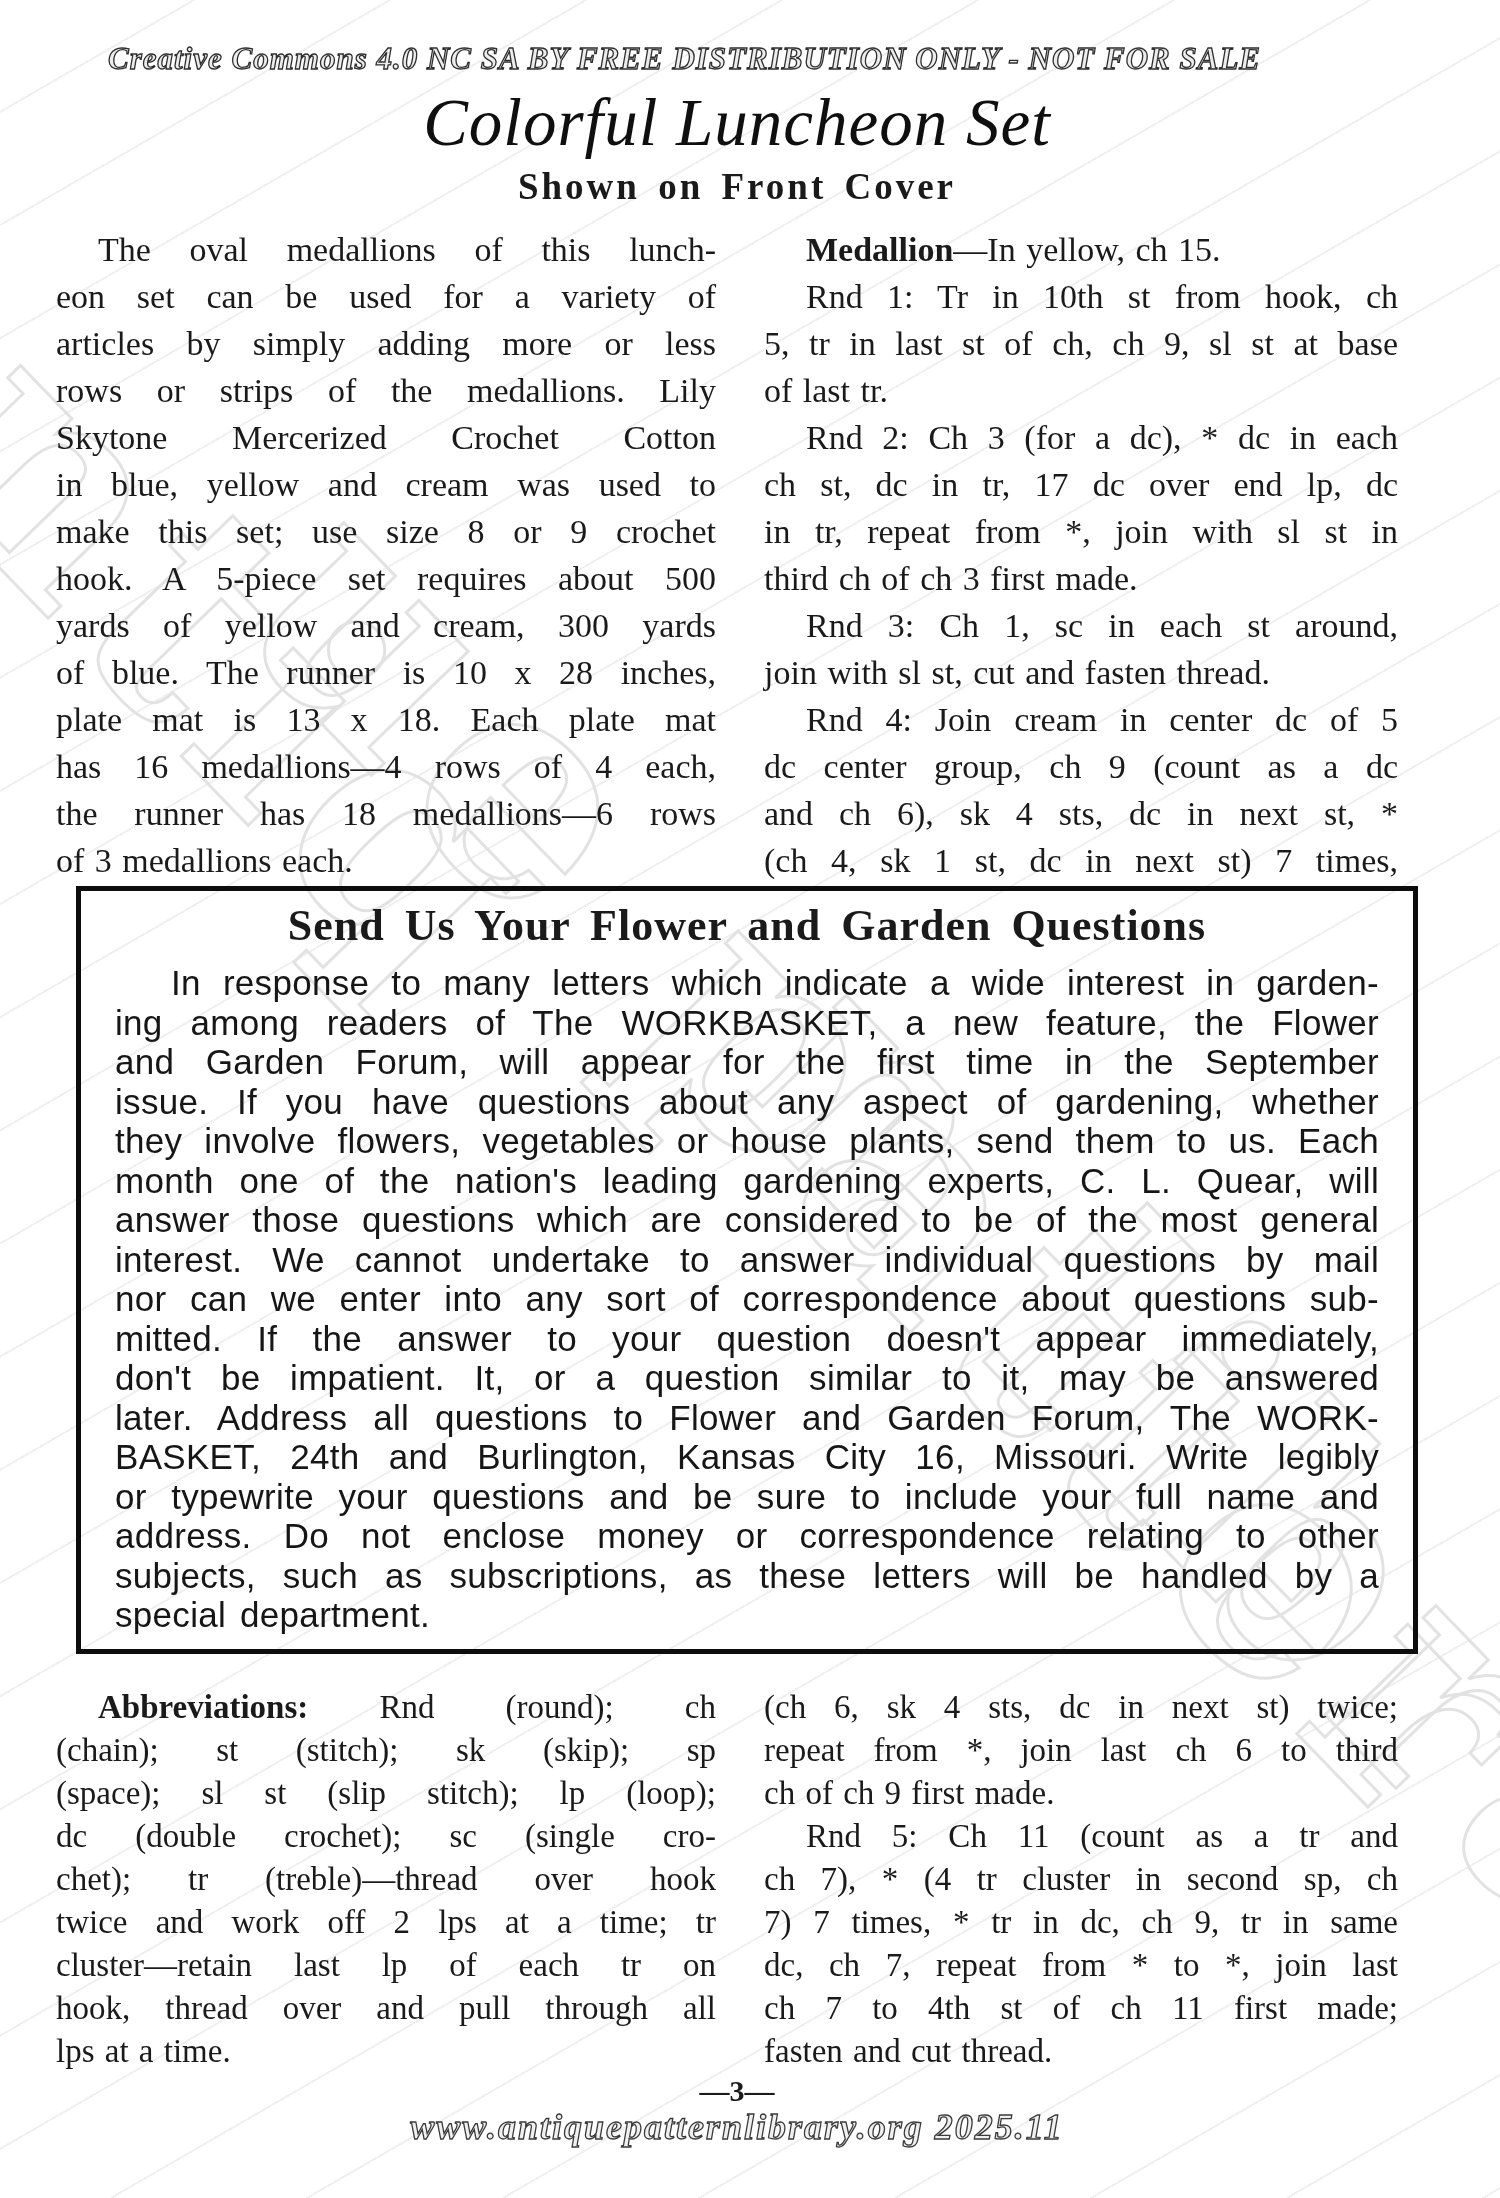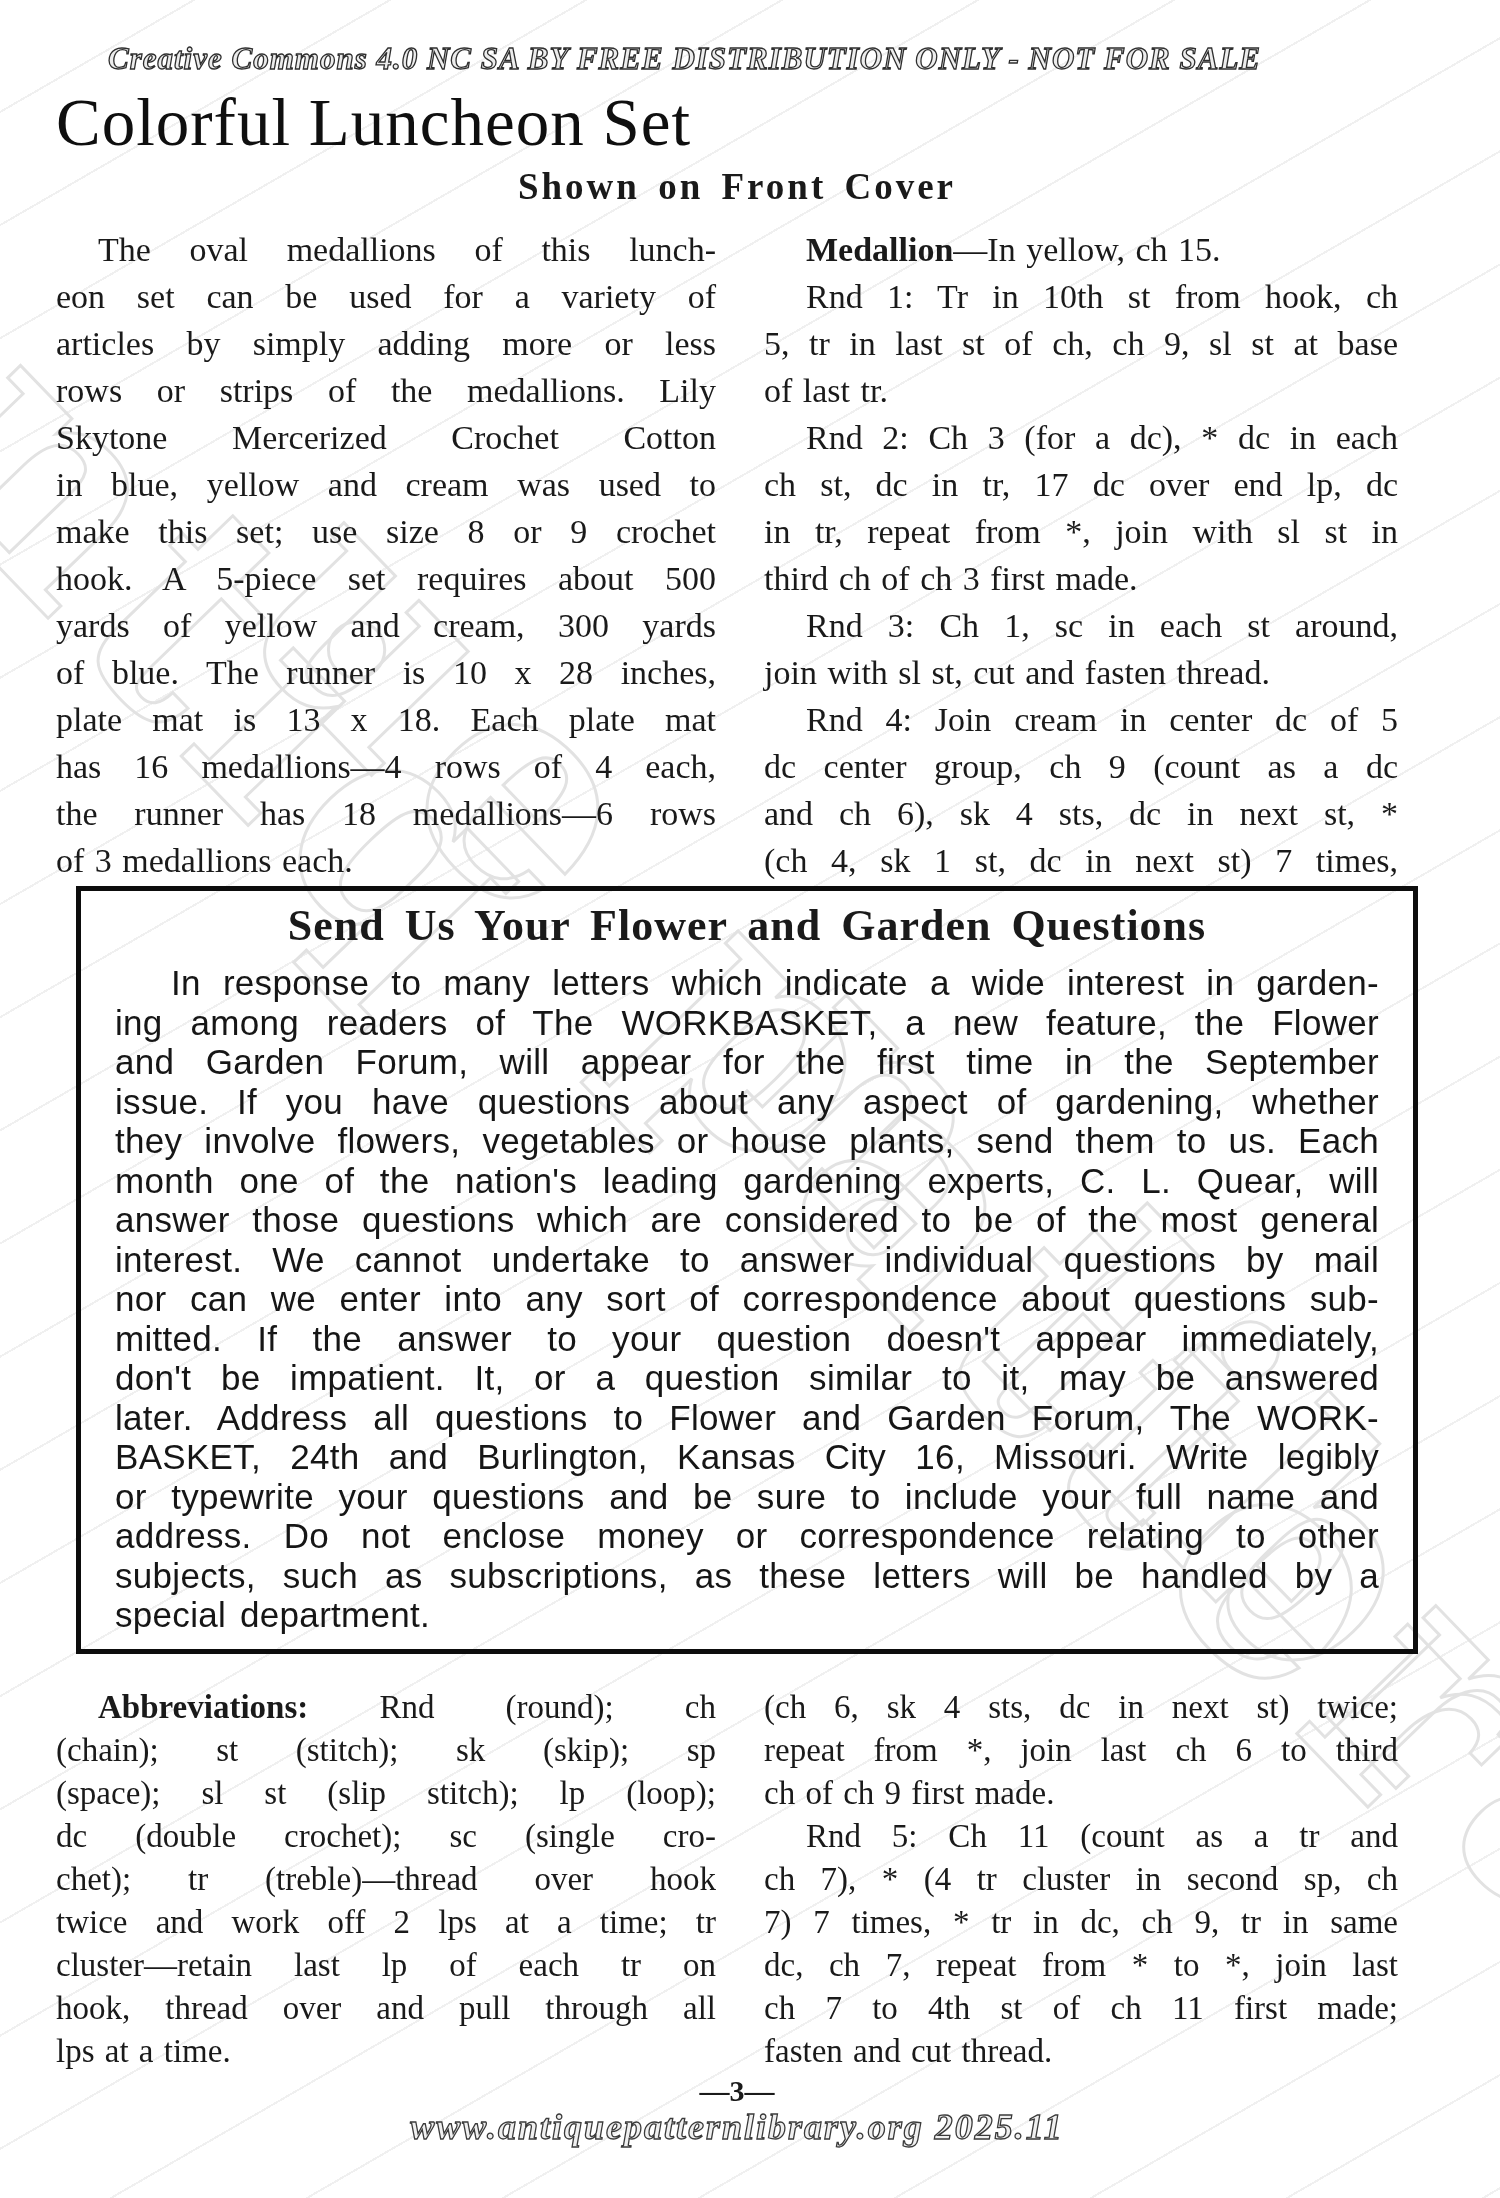--- a/index.html
+++ b/index.html
@@ -47,25 +47,26 @@
   .license{
     margin:42px 0 0 52px;
     font-style:italic;font-weight:700;
     font-size:31px;line-height:34px;
     letter-spacing:1px;
     color:#ececec;
     -webkit-text-stroke:1.3px #2e2e2e;
   }
   .title{
     margin:6px 0 0;
-    text-align:left;
+    text-align:center;
     font-size:67px;line-height:80px;
     font-weight:400;
     letter-spacing:1px;
     color:#0f0f0f;
+    font-style:italic;
   }
   .subtitle{
     margin-top:10px;
     text-align:center;
     font-size:37px;line-height:30px;
     font-weight:700;
     letter-spacing:3px;
     word-spacing:6px;
   }
 

